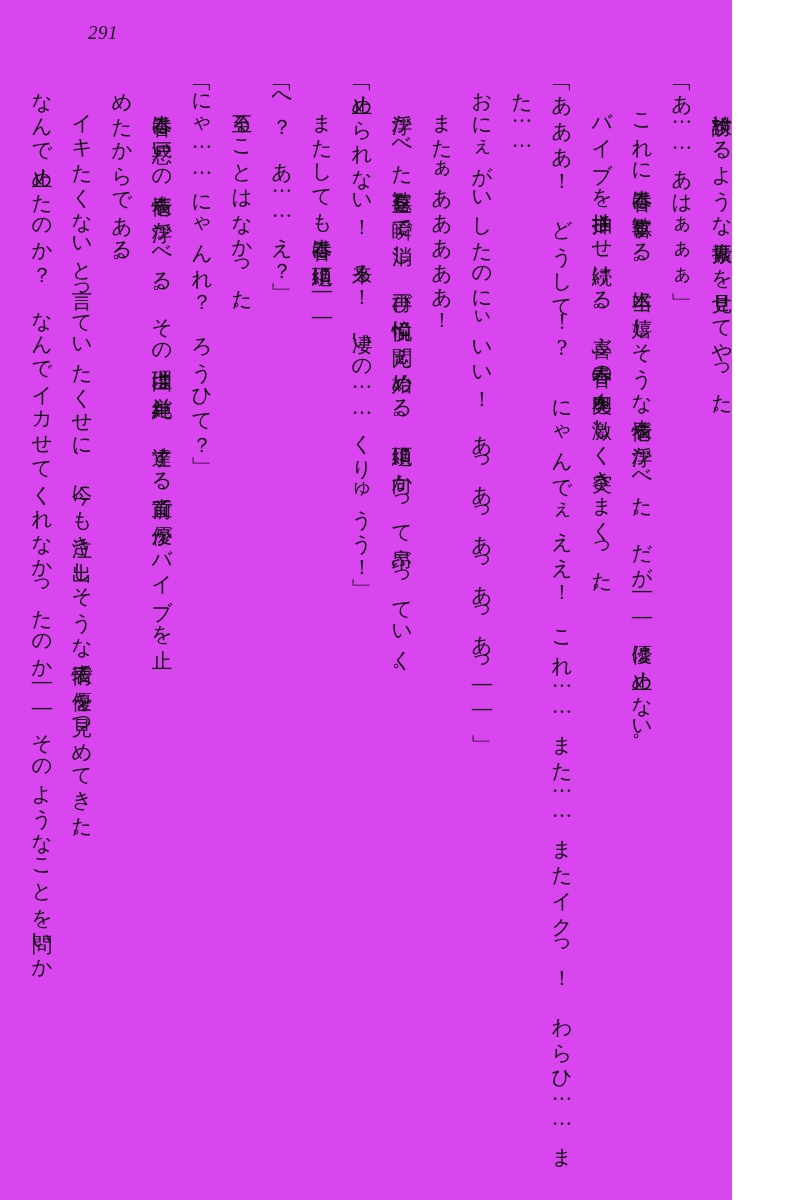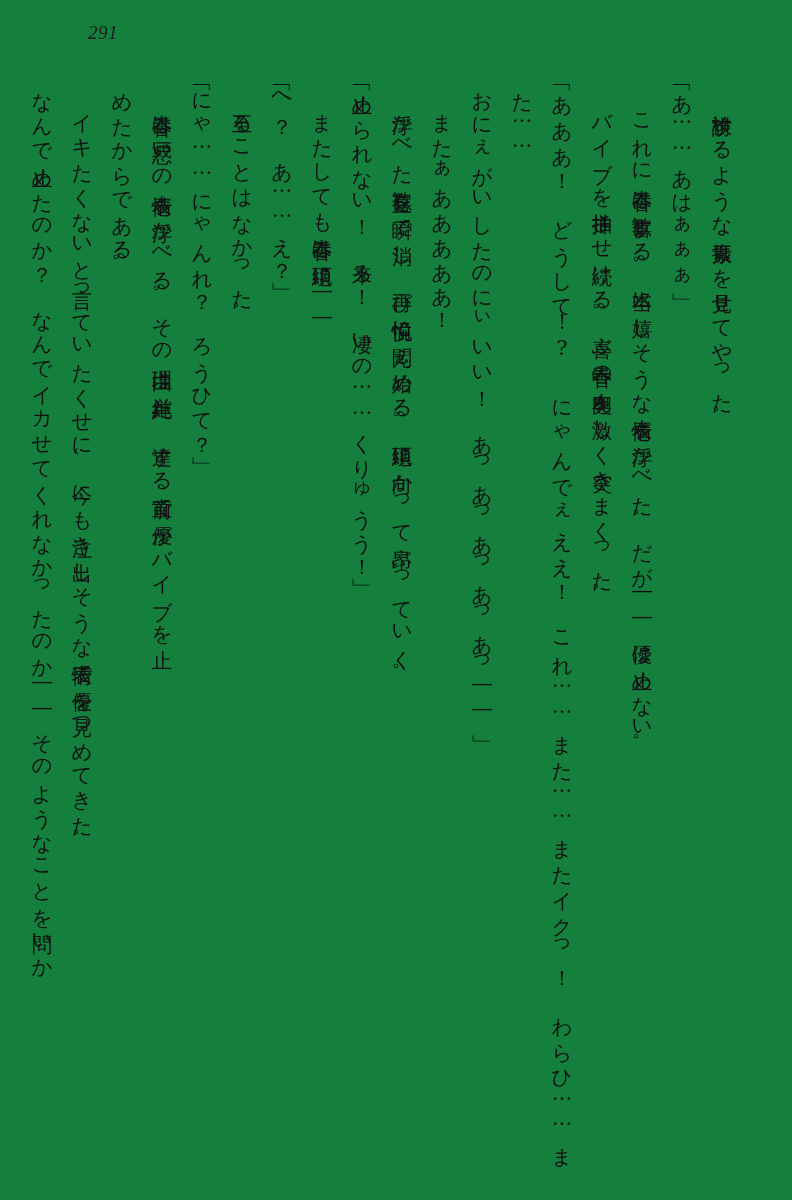--- a/index.html
+++ b/index.html
@@ -5,23 +5,23 @@
   html, body {
     margin: 0;
     padding: 0;
     background: #ffffff;
   }
   body {
     font-family: "Liberation Serif", "DejaVu Serif", serif;
   }
   .page {
     position: relative;
-    width: 792px;
+    width: 732px;
     height: 1200px;
-    background: #15803d;
+    background: #d946ef;
     overflow: hidden;
     text-decoration: underline;
   }
   .page-number {
     position: absolute;
     top: 22px;
     left: 88px;
     font-family: "Liberation Serif", "DejaVu Serif", serif;
     font-style: italic;
     font-size: 19px;

